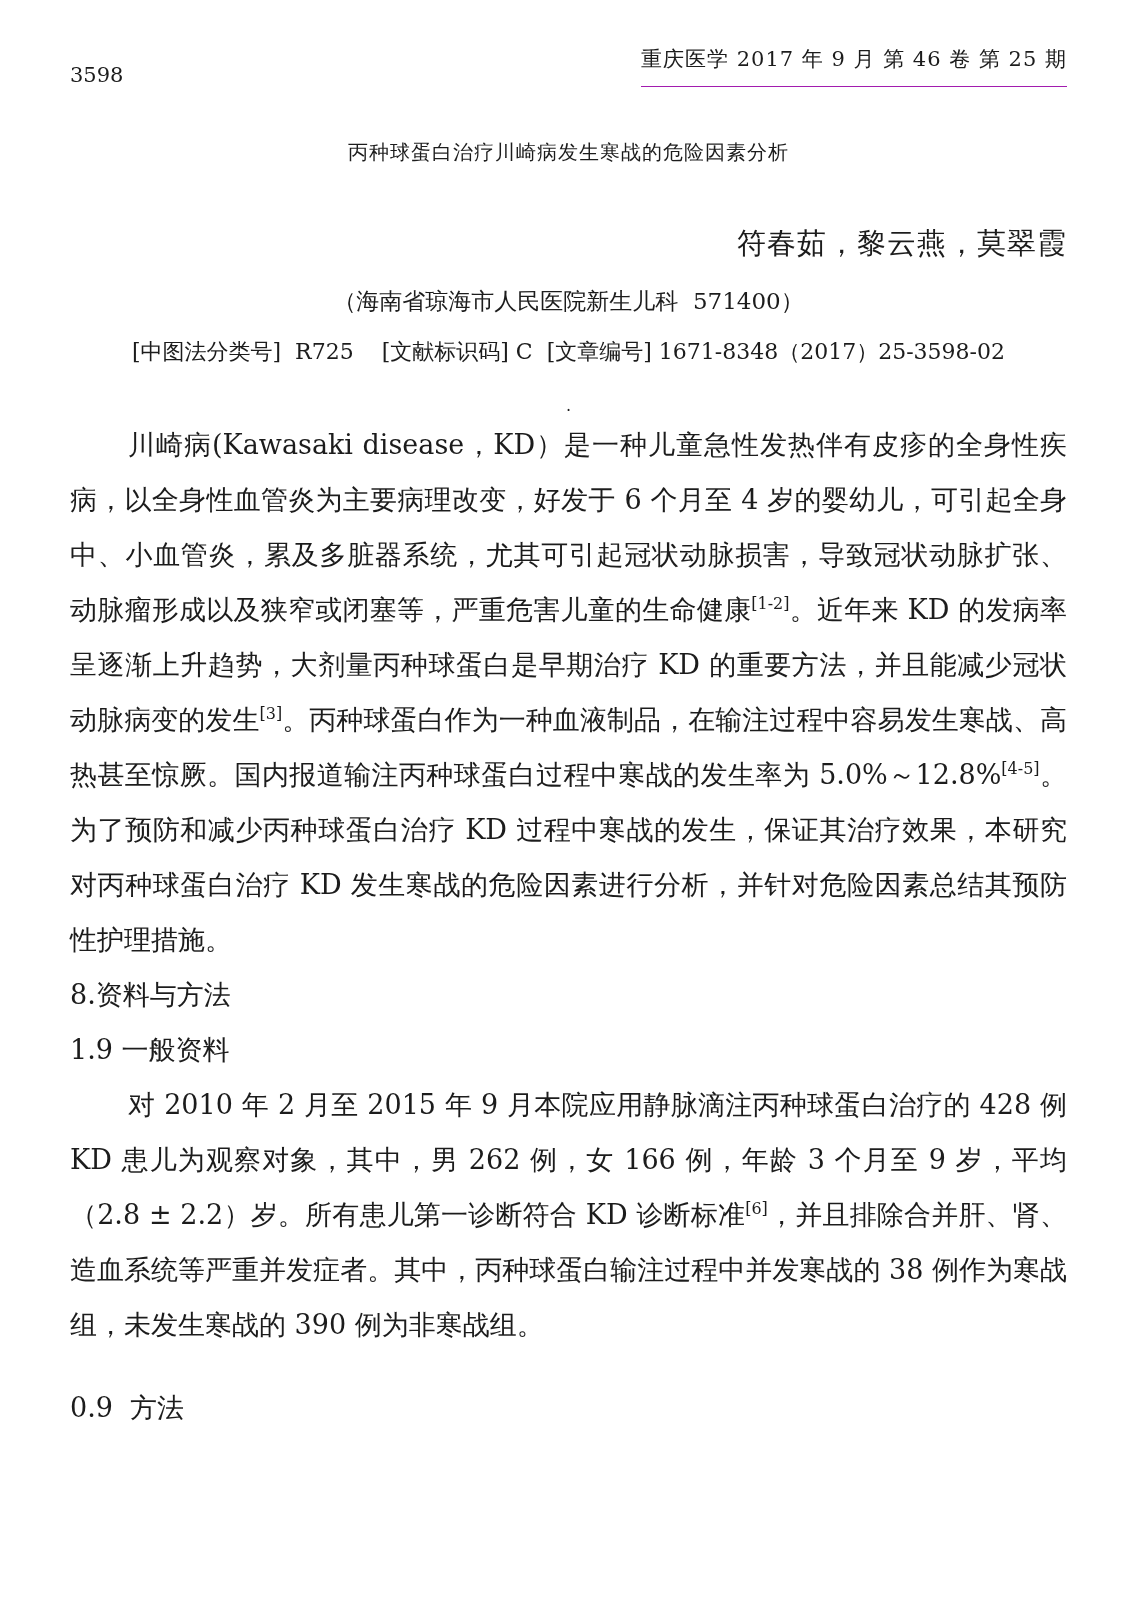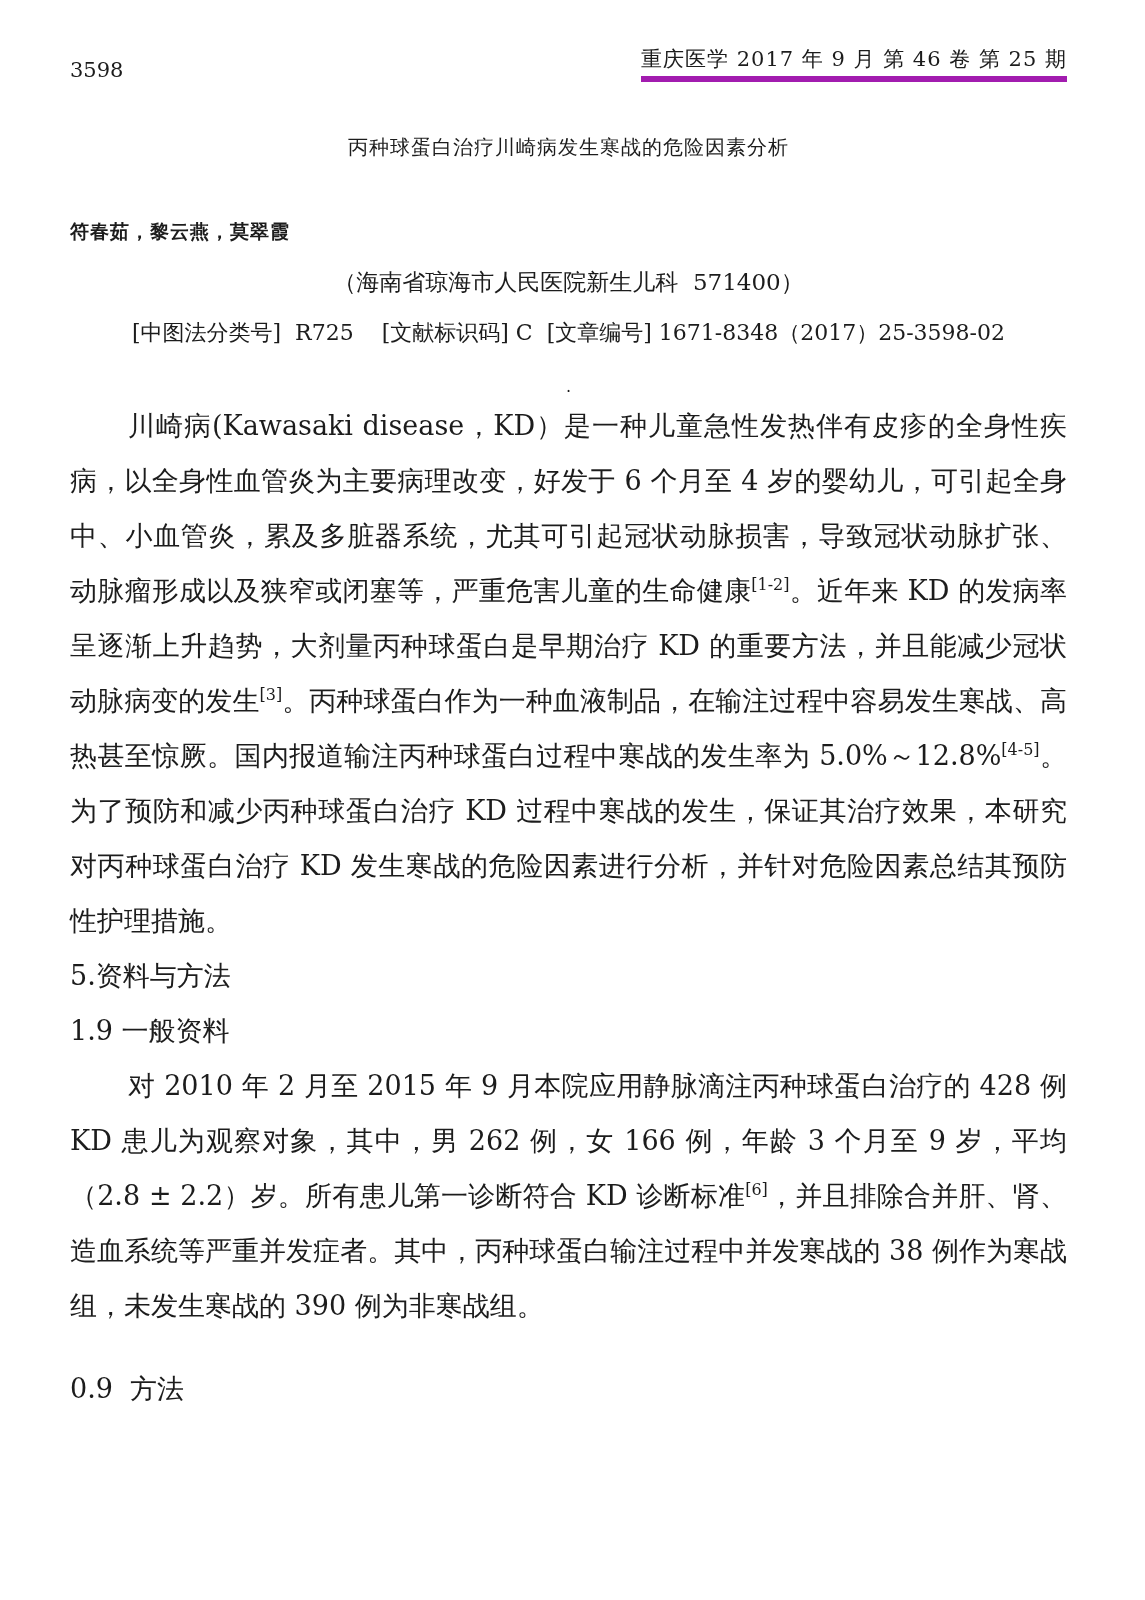--- a/index.html
+++ b/index.html
@@ -21,22 +21,22 @@
     box-sizing: border-box;
     padding: 45px 78px 0 70px;
   }
   .running-header {
     display: flex;
     justify-content: space-between;
     align-items: flex-end;
     font-size: 21px;
   }
   .journal-info {
-    border-bottom: 6px solid #a21caf;
-    padding-bottom: 3px;
+    border-bottom: 1px solid #a21caf;
+    padding-bottom: 13px;
     letter-spacing: 1px;
     white-space: pre-wrap;
   }
   .doi-line {
     margin-top: 50px;
     font-size: 21px;
   }
   .doi-line .doi-text {
     display: inline-block;
     border-bottom: 2px solid #2a2a2a;
@@ -46,24 +46,23 @@
   }
   .article-title {
     margin: 52px 0 0 0;
     text-align: center;
     font-size: 20px;
     font-weight: normal;
     letter-spacing: 1px;
   }
   .authors {
     margin-top: 58px;
-    text-align: left;
-    font-size: 19px;
+    text-align: right;
+    font-size: 29px;
     letter-spacing: 1px;
-    font-weight: bold;
   }
   .affiliation {
     margin-top: 22px;
     text-align: center;
     font-size: 23px;
     white-space: pre-wrap;
   }
   .meta-line {
     margin-top: 20px;
     text-align: center;
@@ -122,21 +121,21 @@
   <div class="affiliation">（海南省琼海市人民医院新生儿科  571400）</div>
 
   <div class="meta-line">[中图法分类号]  R725    [文献标识码] C  [文章编号] 1671-8348（2017）25-3598-02</div>
 
   <div class="stray-dot">.</div>
 
   <div class="content">
 
     <p class="para indent"><span>川崎病(Kawasaki disease，KD）是一种儿童急性发热伴有皮疹的全身性疾病，以全身性血管炎为主要病理改变，好发于 6 个月至 4 岁的婴幼儿，可引起全身中、小血管炎，累及多脏器系统，尤其可引起冠状动脉损害，导致冠状动脉扩张、动脉瘤形成以及狭窄或闭塞等，严重危害儿童的生命健康</span><sup>[1-2]</sup><span>。近年来 KD 的发病率呈逐渐上升趋势，大剂量丙种球蛋白是早期治疗 KD 的重要方法，并且能减少冠状动脉病变的发生</span><sup>[3]</sup><span>。丙种球蛋白作为一种血液制品，在输注过程中容易发生寒战、高热甚至惊厥。国内报道输注丙种球蛋白过程中寒战的发生率为 5.0%～12.8%</span><sup>[4-5]</sup><span>。为了预防和减少丙种球蛋白治疗 KD 过程中寒战的发生，保证其治疗效果，本研究对丙种球蛋白治疗 KD 发生寒战的危险因素进行分析，并针对危险因素总结其预防性护理措施。</span></p>
 
-    <h2 class="section-heading">5.资料与方法</h2>
+    <h2 class="section-heading">8.资料与方法</h2>
 
     <h3 class="section-heading">1.9 一般资料</h3>
 
     <p class="para indent"><span>对 2010 年 2 月至 2015 年 9 月本院应用静脉滴注丙种球蛋白治疗的 428 例 KD 患儿为观察对象，其中，男 262 例，女 166 例，年龄 3 个月至 9 岁，平均（2.8 ± 2.2）岁。所有患儿第一诊断符合 KD 诊断标准</span><sup>[6]</sup><span>，并且排除合并肝、肾、造血系统等严重并发症者。其中，丙种球蛋白输注过程中并发寒战的 38 例作为寒战组，未发生寒战的 390 例为非寒战组。</span></p>
 
     <h3 class="section-heading spaced">0.9  方法</h3>
 
   </div>
 
 </div>

